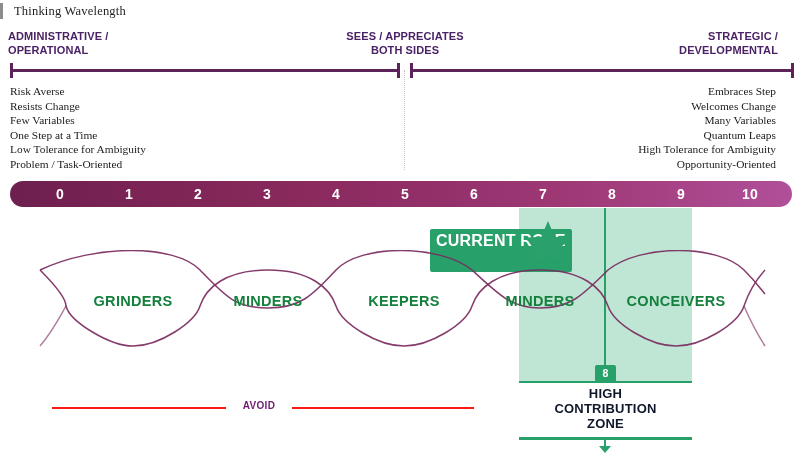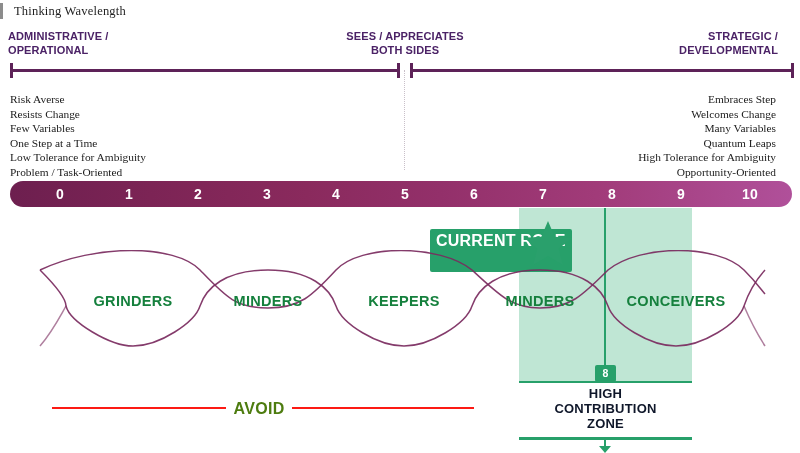--- a/index.html
+++ b/index.html
@@ -82,21 +82,21 @@
     left: 404px;
     top: 70px;
     width: 0px;
     height: 100px;
     border-left: 1.5px dotted #c9c0c9;
   }
 
   
   .attr-list {
     position: absolute;
-    top: 92px;
+    top: 84px;
     font-family: "Liberation Serif", serif;
     font-size: 11.4px;
     line-height: 14.6px;
     color: #1b1b1b;
   }
   #attrs-left  { left: 10px;  text-align: left; }
   #attrs-right { right: 8px;  text-align: right; }
 
   
   #scale-bar {
@@ -255,22 +255,22 @@
     background: #fc1a14;
   }
   #avoid-rule-left  { left: 52px;  width: 174px; }
   #avoid-rule-right { left: 292px; width: 182px; }
   #avoid-text {
     position: absolute;
     left: 226px;
     top: 0px;
     width: 66px;
     text-align: center;
-    color: #4d7c0f;
-    font-size: 16px;
+    color: #701a75;
+    font-size: 10px;
     font-weight: bold;
     letter-spacing: .3px;
   }
 </style>
 </head>
 <body>
 
 <div id="stage">
 
   <div id="title-bar">

